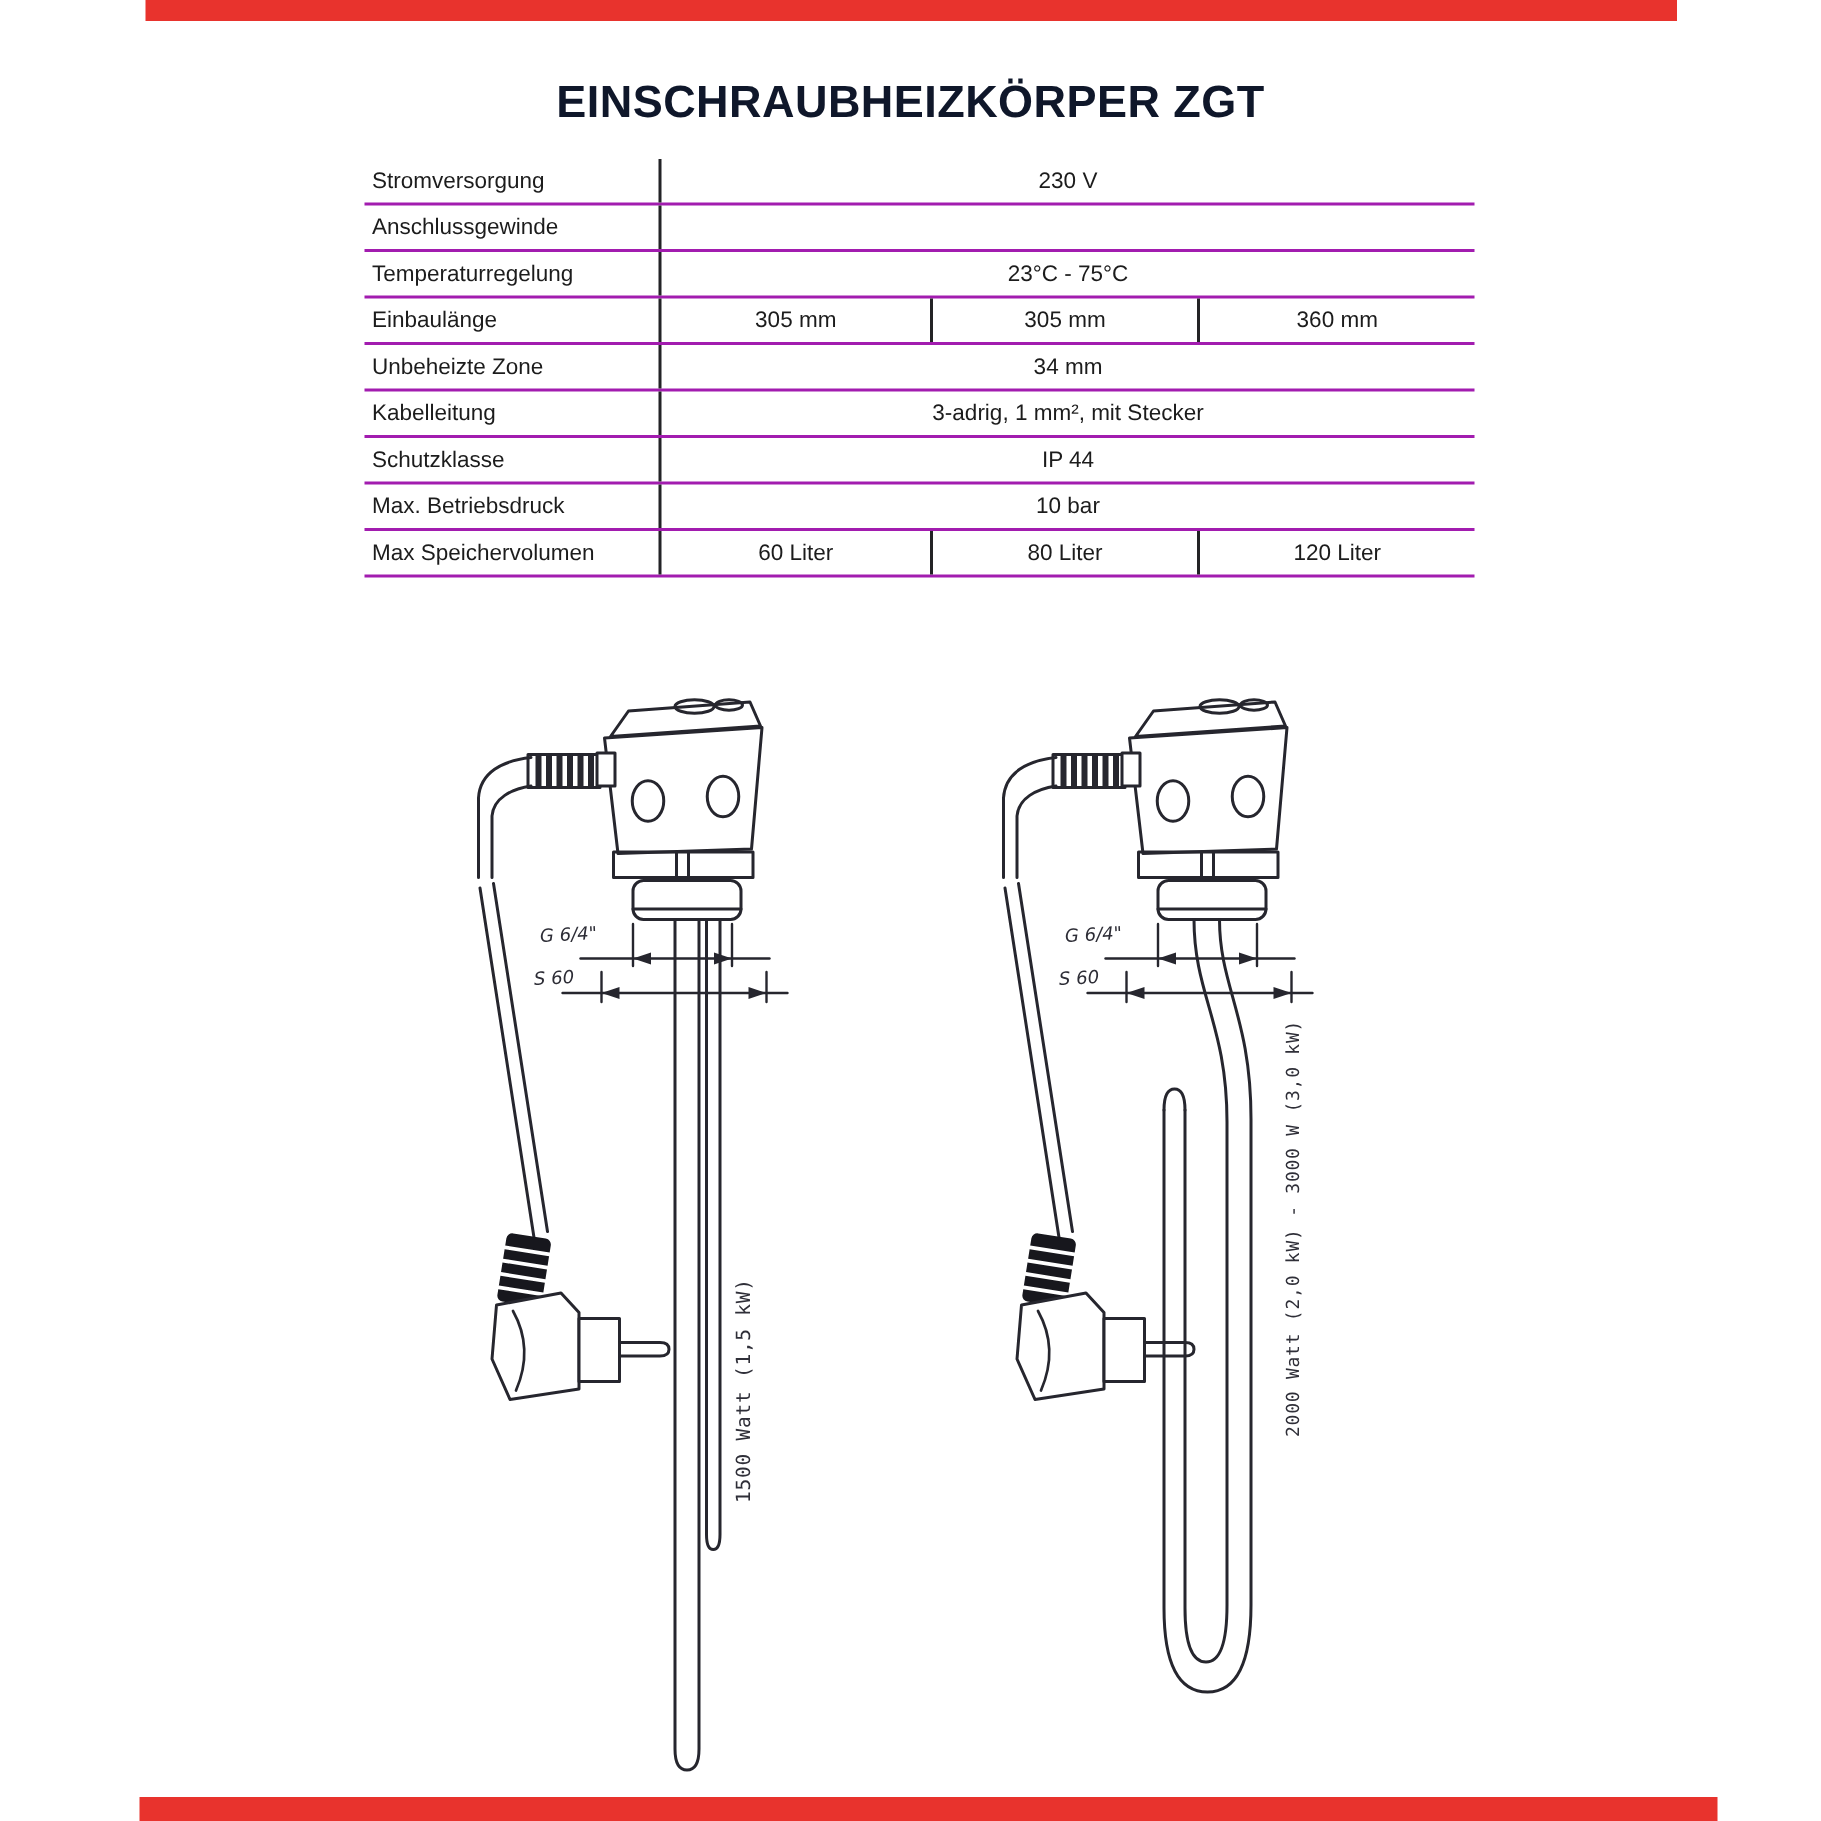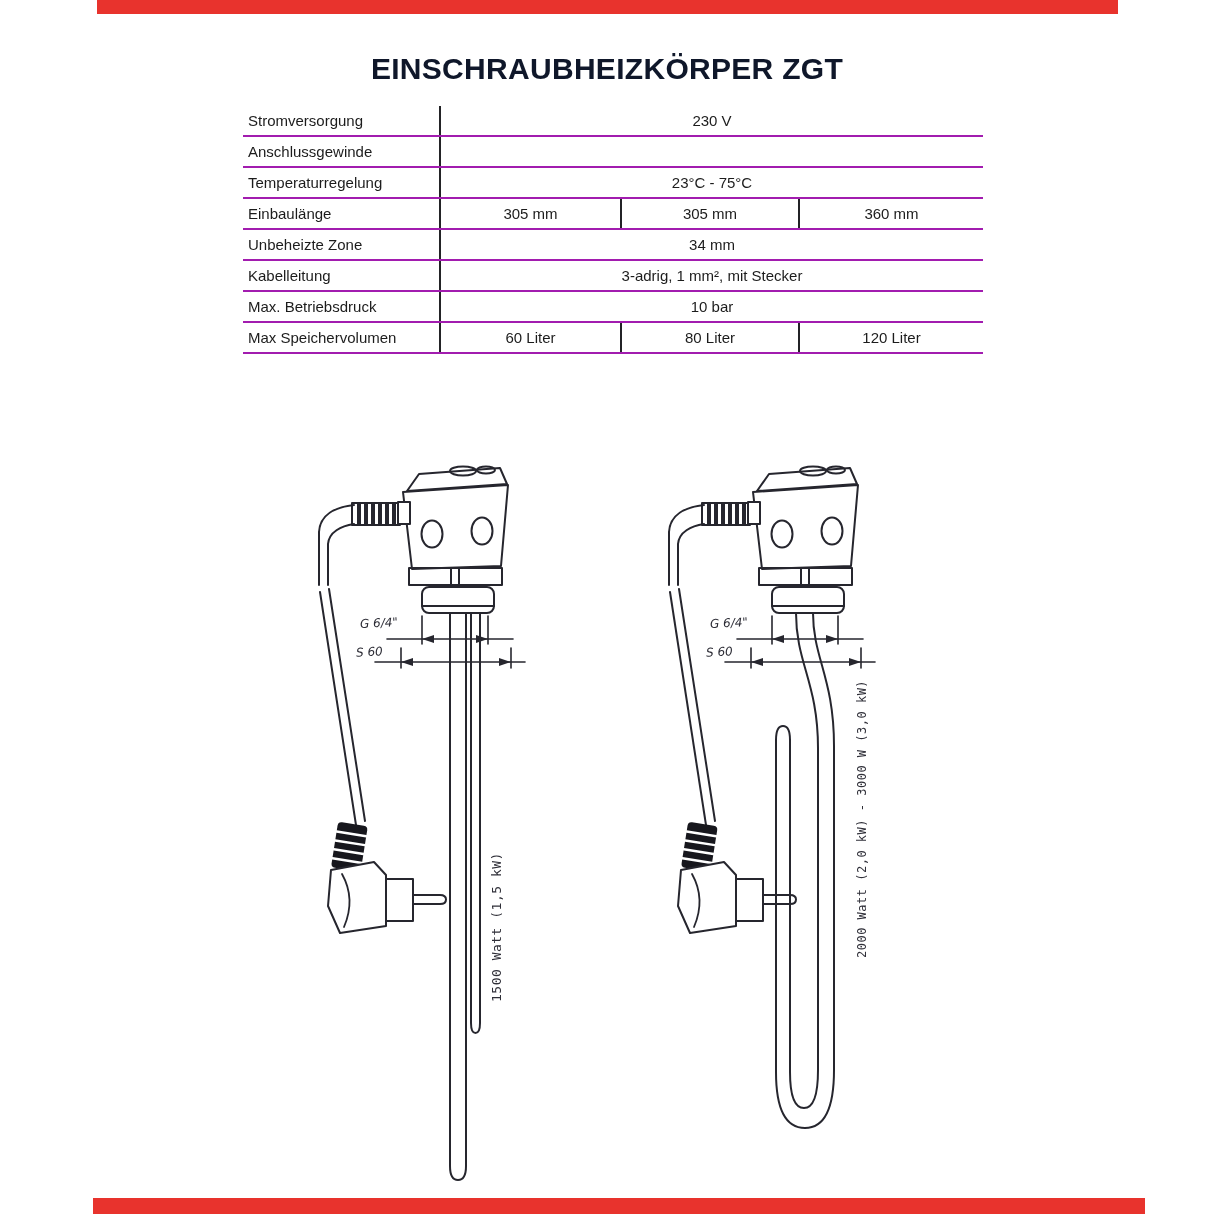--- a/index.html
+++ b/index.html
@@ -86,20 +86,24 @@
     <div class="t-row">
       <div class="c t-label">Unbeheizte Zone</div>
       <div class="c merged">34 mm</div>
     </div>
 
     <div class="t-row">
       <div class="c t-label">Kabelleitung</div>
       <div class="c merged">3-adrig, 1 mm², mit Stecker</div>
     </div>
 
+    <div class="t-row">
+      <div class="c t-label">Schutzklasse</div>
+      <div class="c merged">IP 44</div>
+    </div>
 
     <div class="t-row">
       <div class="c t-label">Max. Betriebsdruck</div>
       <div class="c merged">10 bar</div>
     </div>
 
     <div class="t-row">
       <div class="c t-label">Max Speichervolumen</div>
       <div class="c">60 Liter</div>
       <div class="c vsep">80 Liter</div>

